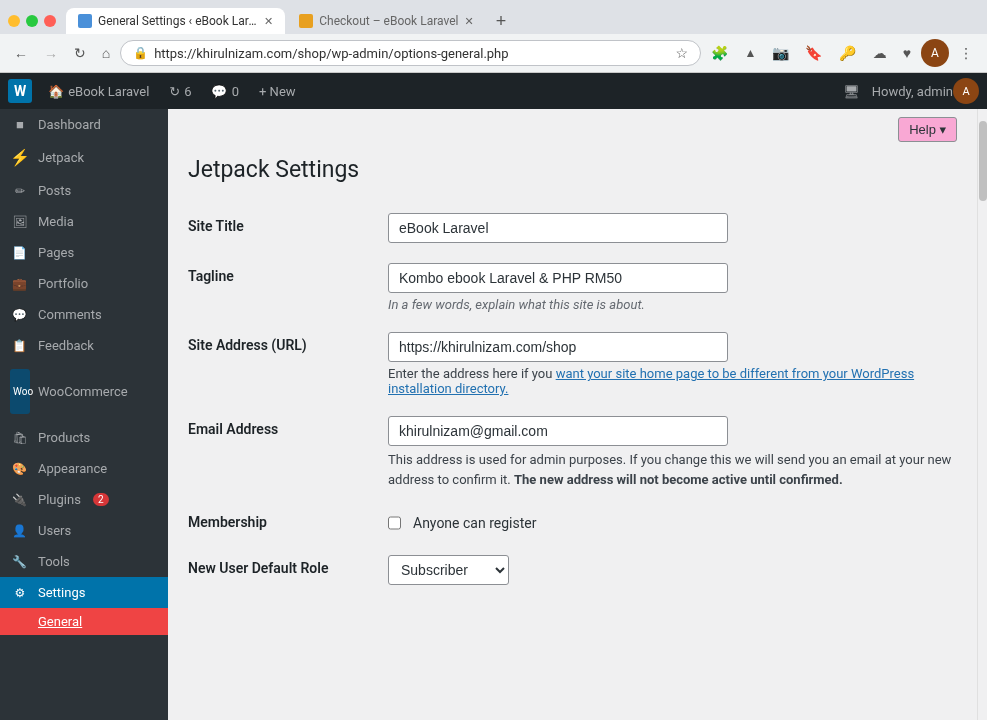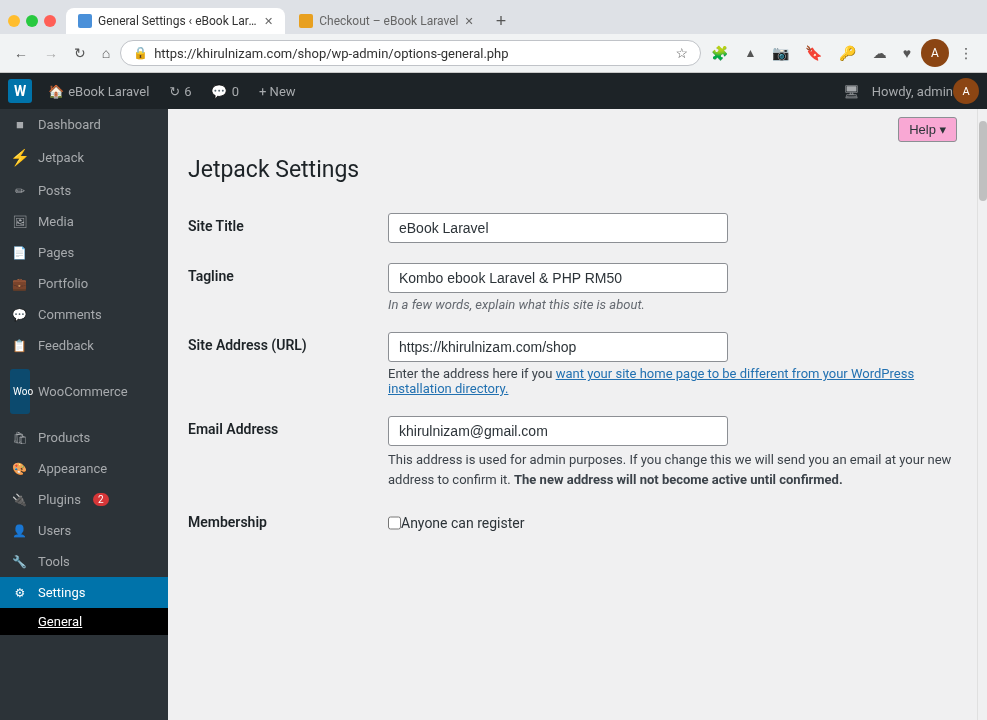--- a/index.html
+++ b/index.html
@@ -16,41 +16,41 @@
     .admin-bar-spacer { flex: 1; }
     .howdy { font-size: 13px; color: #a7aaad; display: flex; align-items: center; }
     .avatar { width: 26px; height: 26px; border-radius: 50%; background: #8b4513; display: flex; align-items: center; justify-content: center; color: #fff; font-size: 11px; }
 
     
     .wp-sidebar { width: 168px; background: #2c3338; flex-shrink: 0; overflow-y: auto; }
     .sidebar-item { display: flex; align-items: center; gap: 8px; padding: 8px 10px; color: #a7aaad; cursor: pointer; font-size: 13px; text-decoration: none; white-space: nowrap; }
     .sidebar-icon { font-size: 16px; width: 20px; text-align: center; }
     .sidebar-sub { background: #32373c; }
     .sidebar-sub-item { display: flex; align-items: center; padding: 6px 10px 6px 38px; color: #a7aaad; cursor: pointer; font-size: 13px; white-space: nowrap; }
-    .sidebar-sub-item.active { color: #fff; background: #000000; }
+    .sidebar-sub-item.active { color: #fff; background: #ef4444; }
     .badge { background: #d63638; color: #fff; border-radius: 10px; font-size: 10px; padding: 1px 5px; margin-left: 4px; }
 
     
     .wp-main { flex: 1; background: #f0f0f1; overflow-y: auto; padding: 0; }
     .help-btn { float: right; margin: 8px 20px 0 0; background: #f9a8d4; border: 1px solid #8c8f94; color: #2c3338; padding: 4px 10px; border-radius: 3px; cursor: pointer; font-size: 13px; display: flex; align-items: center; gap: 4px; }
     .content-area { clear: both; padding: 10px 20px 20px 20px; }
     .page-title { font-size: 23px; font-weight: 400; color: #1d2327; margin-bottom: 20px; margin-top: 4px; }
 
     
     .form-table { width: 100%; border-collapse: collapse; }
     .form-table tr { vertical-align: top; }
     .form-table th { text-align: left; padding: 15px 10px 15px 0; width: 200px; font-weight: 600; color: #1d2327; font-size: 14px; }
     .form-table td { padding: 10px 0; }
     .form-input { width: 340px; padding: 6px 10px; border: 1px solid #8c8f94; border-radius: 3px; font-size: 14px; color: #2c3338; background: #fff; }
     .description { color: #646970; font-style: italic; margin-top: 4px; font-size: 13px; }
     .description a { color: #2271b1; }
     .link-text { color: #2271b1; text-decoration: underline; }
     .email-note { color: #3c434a; font-size: 13px; margin-top: 4px; line-height: 1.5; }
     .email-note strong { font-weight: 700; font-style: normal; }
-    .checkbox-label { display: flex; gap: 0; font-size: 14px; color: #2c3338; padding-top: 6px; }
+    .checkbox-label { display: flex; gap: 12px; font-size: 14px; color: #2c3338; padding-top: 6px; }
     .select-field { padding: 5px 8px; border: 1px solid #8c8f94; border-radius: 3px; font-size: 14px; color: #2c3338; background: #fff; min-width: 100px; }
     .win-ctrl { width: 12px; height: 12px; border-radius: 50%; flex-shrink: 0; cursor: pointer; }
     .win-ctrl.close { background: #ff5f57; }
     .win-ctrl.min { background: #ffbd2e; }
     .win-ctrl.max { background: #28c940; }
   </style>
 </head>
 <body>
 
 <div style="width:987px; height:720px; overflow:hidden; display:flex; flex-direction:column; background:#dee1e6;">
@@ -253,20 +253,34 @@
               <label>Membership</label>
             </th>
             <td>
               <label class="checkbox-label">
                 <input type="checkbox" style="">
                 <span>Anyone can register</span>
               </label>
             </td>
           </tr>
 
+          <tr>
+            <th>
+              <label>New User Default Role</label>
+            </th>
+            <td>
+              <select class="select-field">
+                <option selected="">Subscriber</option>
+                <option>Contributor</option>
+                <option>Author</option>
+                <option>Editor</option>
+                <option>Administrator</option>
+              </select>
+            </td>
+          </tr>
         </tbody>
           </table>
       </div>
     </div>
 
     <div style="width:10px; background:#f0f0f1; border-left:1px solid #e0e0e0; flex-shrink:0; position:relative;">
       <div style="width:8px; height:80px; background:#c0c0c0; border-radius:4px; margin:2px auto; position:absolute; top:10px; left:1px;"></div>
     </div>
   </div>
 </div>

